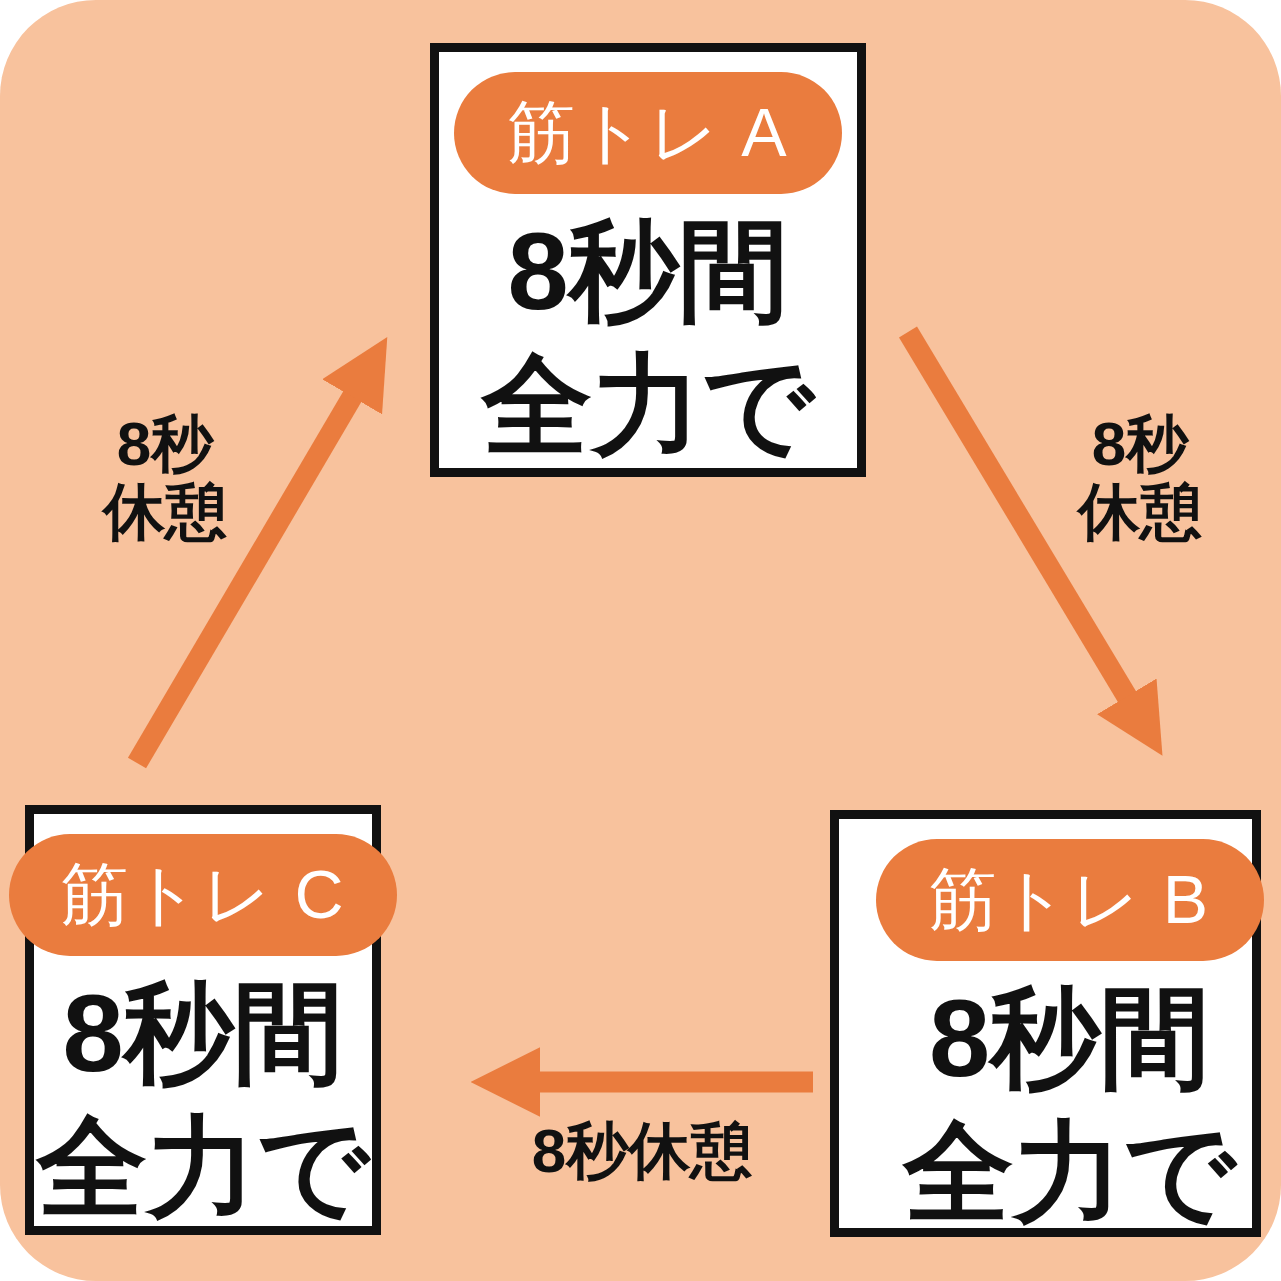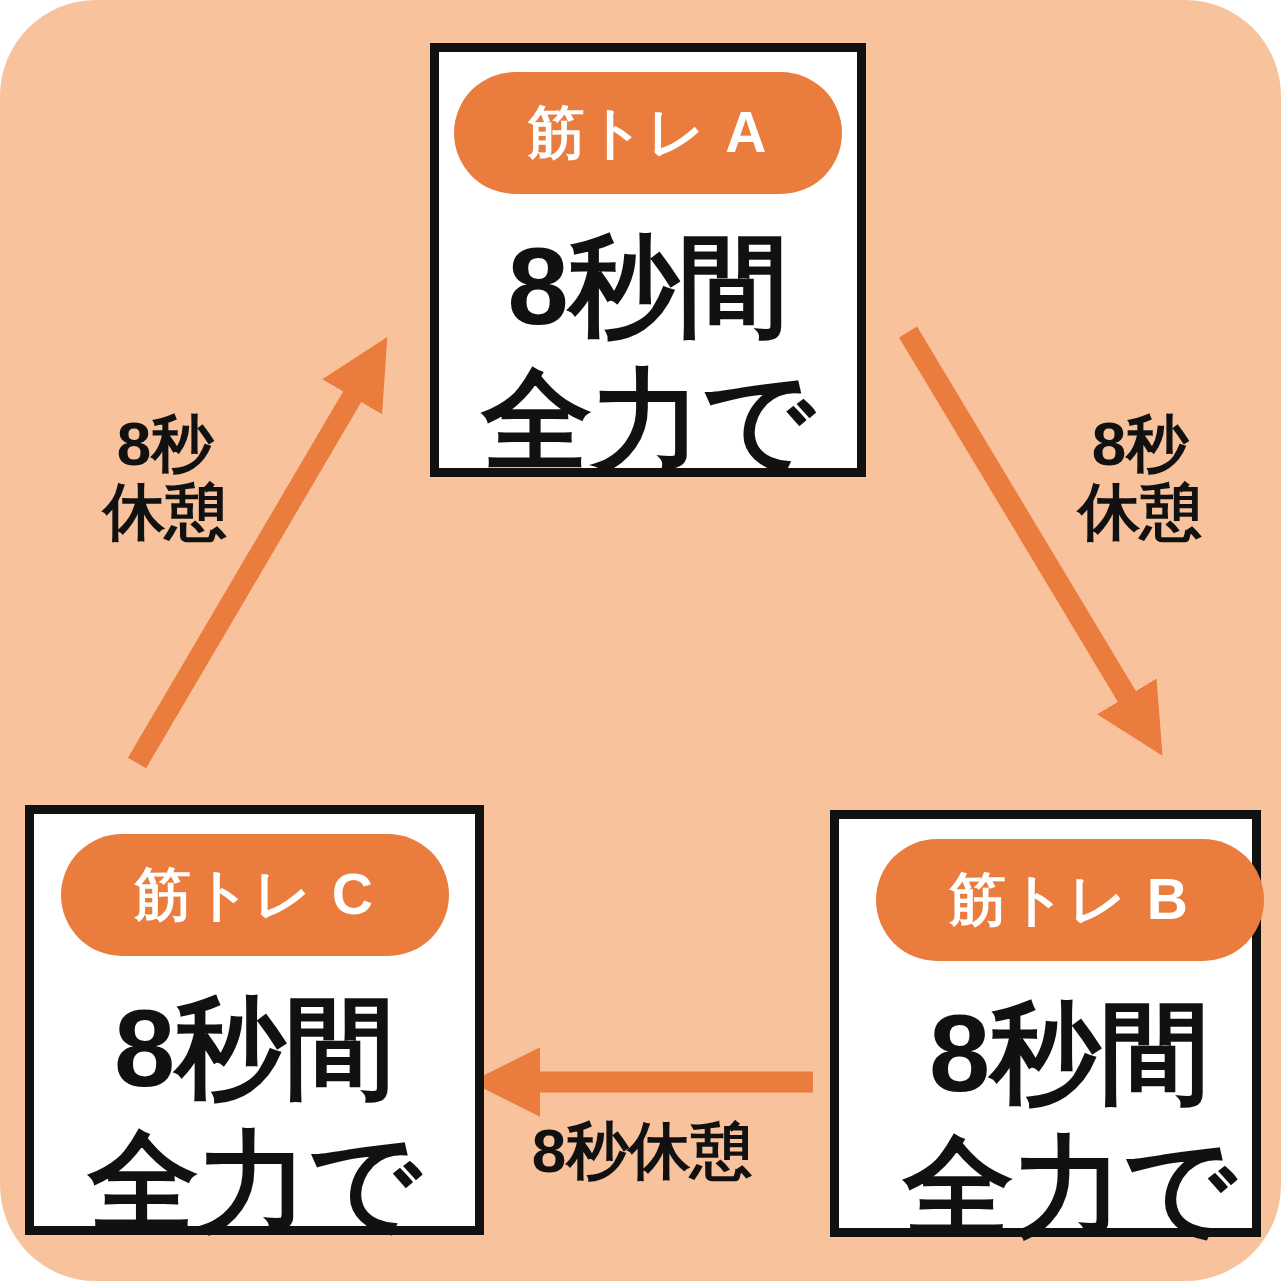--- a/index.html
+++ b/index.html
@@ -33,40 +33,40 @@
   .node-box {
     position: absolute;
     background: var(--box-bg);
     border: 9px solid var(--box-border);
     display: flex;
     flex-direction: column;
     align-items: center;
   }
   .node-box.box-a { left: 430px; top: 43px;  width: 436px; height: 434px; }
   .node-box.box-b { left: 830px; top: 810px; width: 431px; height: 427px; padding-left: 48px; }
-  .node-box.box-c { left: 25px;  top: 805px; width: 459px; height: 430px; }
+  .node-box.box-c { left: 25px;  top: 805px; width: 356px; height: 430px; }
   .pill {
     margin-top: 20px;
     width: 388px; height: 122px;
     background: var(--accent);
     border-radius: 61px;
     display: flex;
     align-items: center;
     justify-content: center;
     flex: none;
   }
   .pill-label {
     color: var(--pill-text);
-    font-size: 57px;
-    font-weight: bold;
+    font-size: 68px;
+    font-weight: normal;
     letter-spacing: 2px;
     white-space: nowrap;
   }
   .node-body {
-    margin-top: 25px;
+    margin-top: 10px;
     color: var(--text);
     font-size: 110px;
     line-height: 1.22;
     font-weight: bold;
     text-align: center;
     white-space: nowrap;
   }
   .edge-label {
     position: absolute;
     transform: translate(-50%, -50%);

